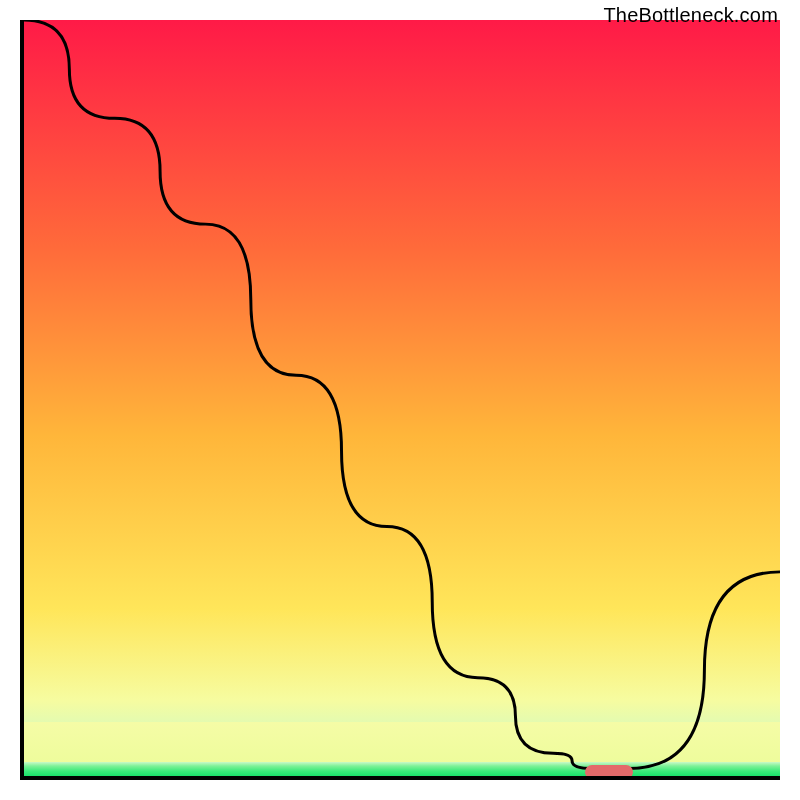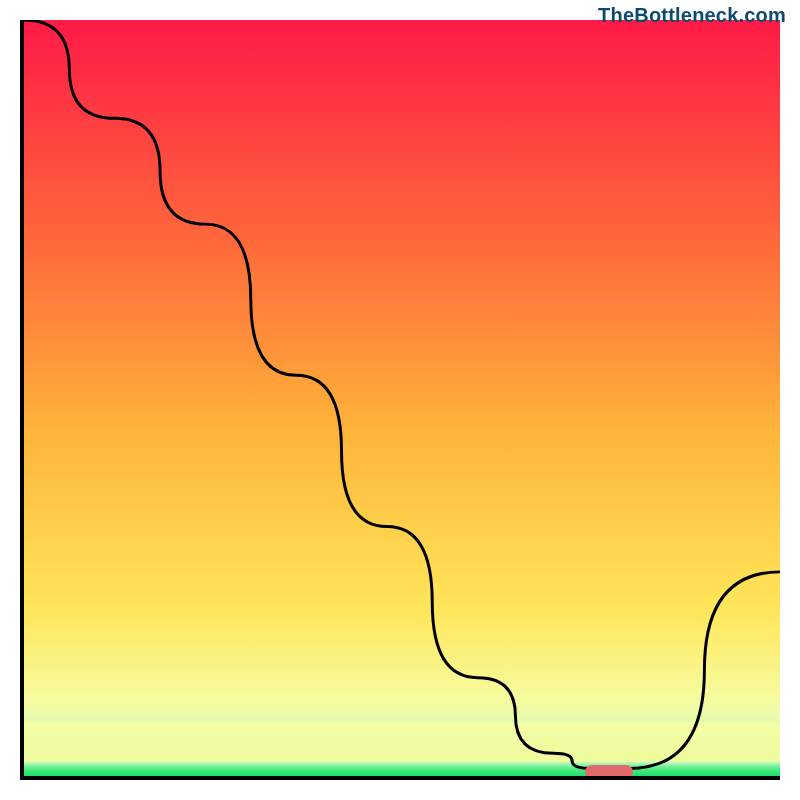--- a/index.html
+++ b/index.html
@@ -12,24 +12,24 @@
     font-family: Arial, Helvetica, sans-serif;
   }
   .chart-wrap {
     position: relative;
     width: 800px;
     height: 800px;
   }
   .watermark {
     position: absolute;
     top: 4px;
-    right: 14px;
+    right: 22px;
     font-size: 20px;
-    font-weight: 700;
-    color: #0c4a6e;
+    font-weight: 400;
+    color: #000000;
     letter-spacing: 0.2px;
     z-index: 30;
   }
   .plot-area {
     position: absolute;
     left: 20px;
     top: 20px;
     width: 760px;
     height: 760px;
     border-left: 4px solid #000;

